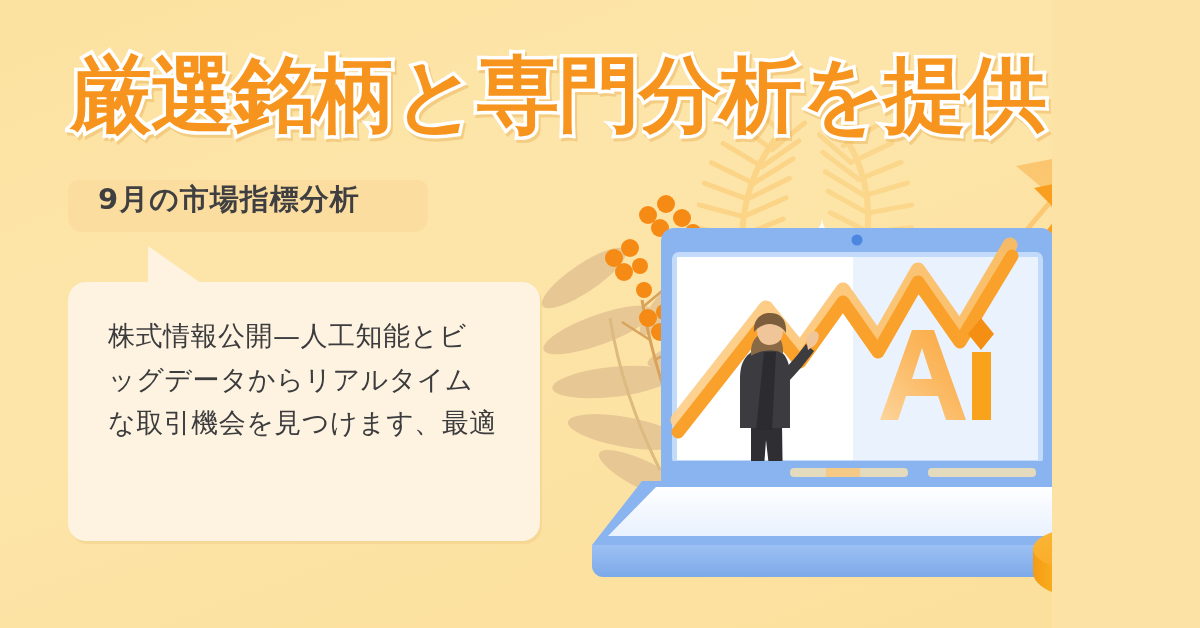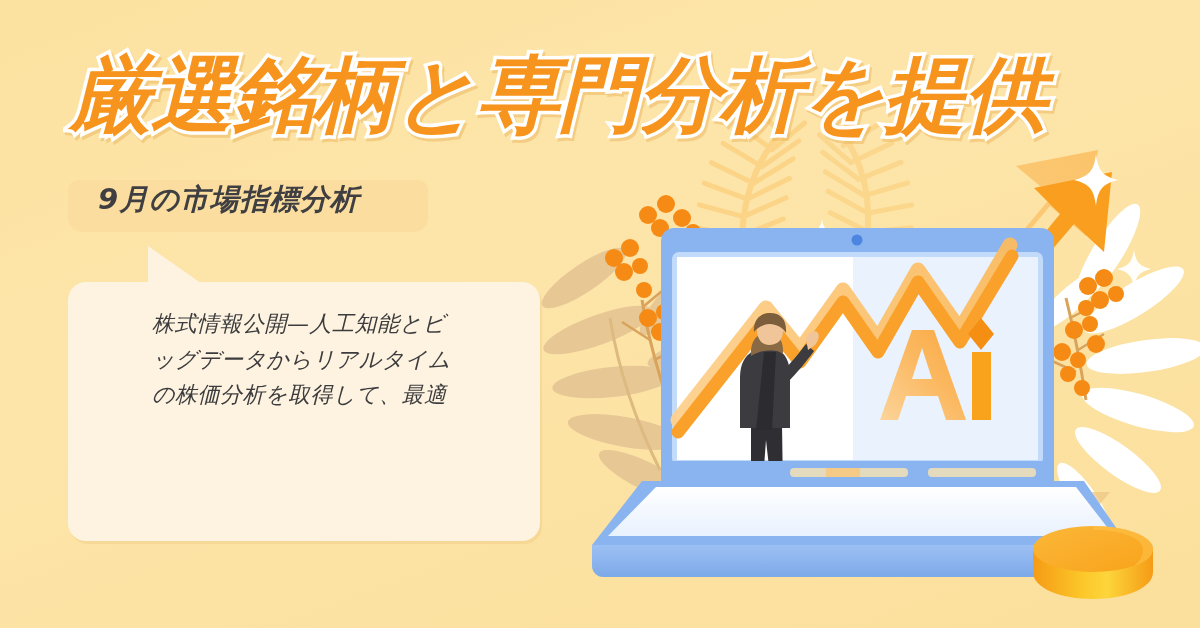--- a/index.html
+++ b/index.html
@@ -3,23 +3,22 @@
 <meta charset="utf-8">
 <title>厳選銘柄と専門分析を提供</title>
 <style>
   html,body{margin:0;padding:0;}
   body{
     width:1200px;height:628px;overflow:hidden;
     font-family:"DejaVu Sans","Liberation Sans",sans-serif;
     background:#fce3a5;
   }
   .stage{
-    position:relative;width:1200px;height:628px;overflow:hidden;
+    position:relative;width:1052px;height:628px;overflow:hidden;
     background:linear-gradient(160deg,#fce2a0 0%,#fde5aa 38%,#fce2a2 70%,#fbdf9c 100%);
-    font-style:italic;
   }
 
   
   .art{position:absolute;inset:0;}
   .art svg{position:absolute;left:0;top:0;}
 
   
   .headline{
     position:absolute;left:70px;top:52px;
     font-size:82px;line-height:1.06;
@@ -56,26 +55,25 @@
   }
   .bubble-tail{
     position:absolute;left:148px;top:246px;
     width:0;height:0;
     border-left:0 solid transparent;
     border-right:60px solid transparent;
     border-bottom:42px solid #fdf3e0;
     z-index:2;
   }
   .bubble-text{
-    position:absolute;left:108px;top:306px;
+    position:absolute;left:108px;top:314px;
     width:412px;
-    font-size:22px;line-height:1.62;
+    font-size:27px;line-height:1.62;
     color:#3c3c3e;
     letter-spacing:.5px;
-    margin-left:44px;
   }
   .bubble-text div{white-space:nowrap;}
 </style>
 </head>
 <body>
 
 <div class="stage">
 
   <div class="art">
     <svg width="1200" height="628" viewBox="0 0 1200 628">
@@ -281,16 +279,16 @@
 
   <div class="badge">
     <span>9月の市場指標分析</span>
   </div>
 
   <div class="bubble"></div>
   <div class="bubble-tail"></div>
   <div class="bubble-text">
     <div>株式情報公開—人工知能とビ</div>
     <div>ッグデータからリアルタイム</div>
-    <div>の株価分析を取得して、最適</div>
+    <div>な取引機会を見つけます、最適</div>
   </div>
 
 </div>
 
 </body></html>

